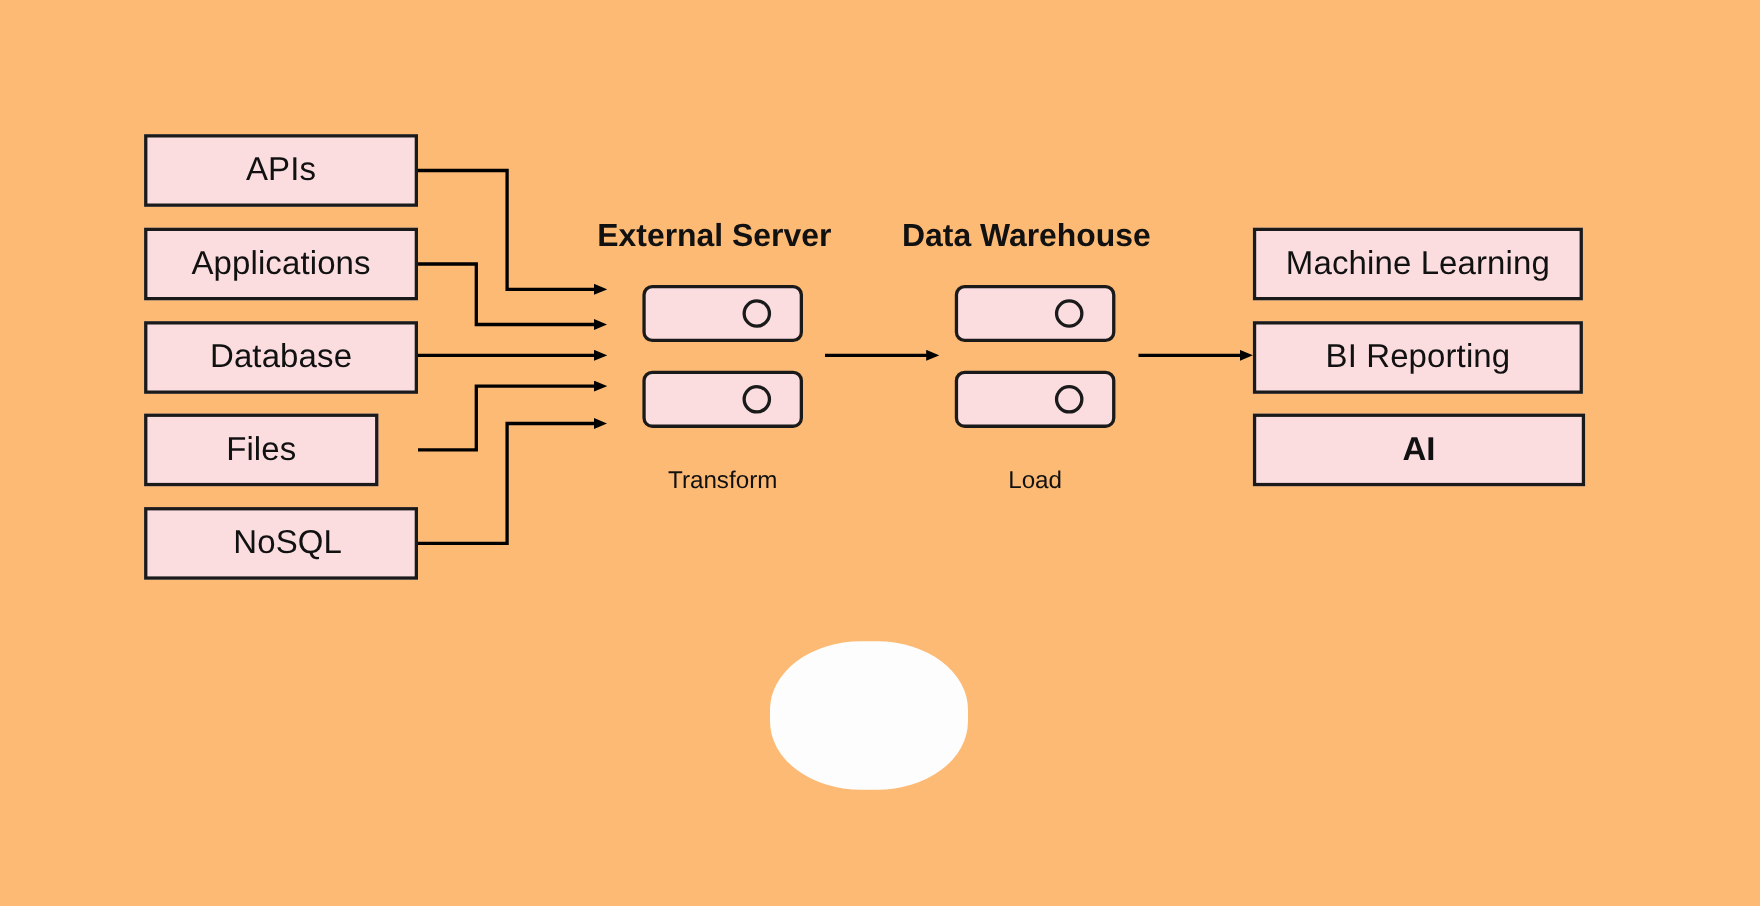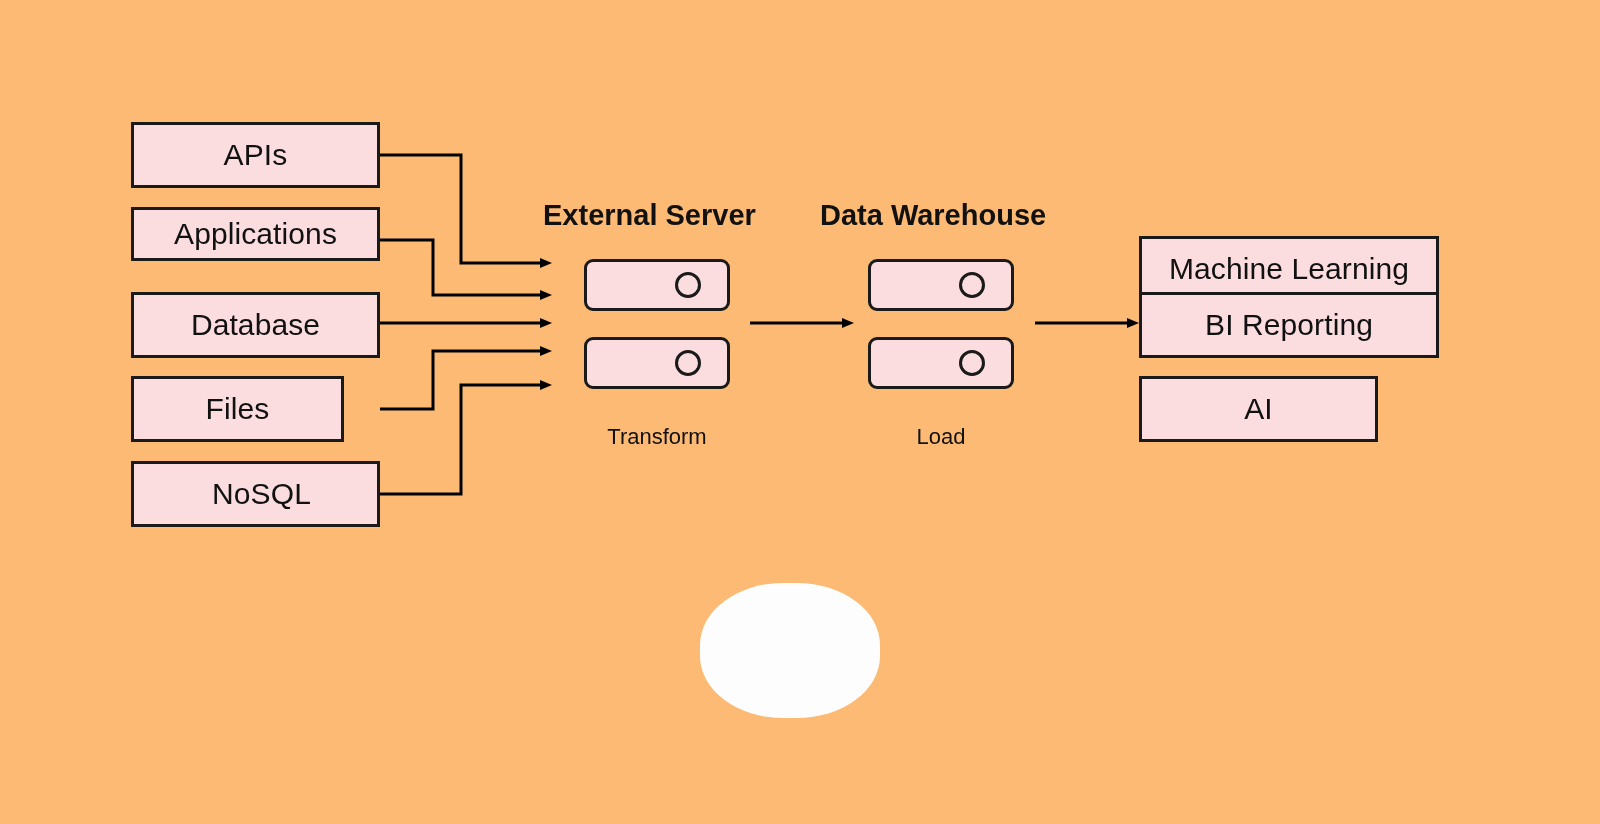--- a/index.html
+++ b/index.html
@@ -110,21 +110,21 @@
     <g id="stage-connectors">
         <path d="M 750 323 L 843 323" fill="none" stroke="#000000" stroke-width="3" stroke-linecap="butt" stroke-linejoin="miter" marker-end="url(#arrowhead)"></path>
         <path d="M 1035 323 L 1128 323" fill="none" stroke="#000000" stroke-width="3" stroke-linecap="butt" stroke-linejoin="miter" marker-end="url(#arrowhead)"></path>
       </g>
   </svg>
 
   <div id="source-nodes">
       <div class="node" style="left: 131px; top: 122px; width: 249px; height: 66px;">
         <span>APIs</span>
       </div>
-      <div class="node" style="left: 131px; top: 207px; width: 249px; height: 54px;">
+      <div class="node" style="left: 131px; top: 207px; width: 249px; height: 66px;">
         <span>Applications</span>
       </div>
       <div class="node" style="left: 131px; top: 292px; width: 249px; height: 66px;">
         <span>Database</span>
       </div>
       <div class="node" style="left: 131px; top: 376px; width: 213px; height: 66px;">
         <span>Files</span>
       </div>
       <div class="node" style="left: 131px; top: 461px; width: 249px; height: 66px; padding-left: 12px;">
         <span>NoSQL</span>
@@ -142,24 +142,24 @@
       <div class="stage-title" style="left: 820px; top: 201px;">Data Warehouse</div>
       <div class="server" style="left: 868px; top: 259px; width: 146px; height: 52px;">
         <span class="server-led"></span>
       </div>
       <div class="server" style="left: 868px; top: 337px; width: 146px; height: 52px;">
         <span class="server-led"></span>
       </div>
       <div class="stage-caption" style="left: 868px; top: 426px; width: 146px;">Load</div>
     </div>
   <div id="output-nodes">
-      <div class="node" style="left: 1139px; top: 207px; width: 300px; height: 66px; margin-top: 29px;">
+      <div class="node" style="left: 1139px; top: 207px; width: 300px; height: 66px;">
         <span>Machine Learning</span>
       </div>
       <div class="node" style="left: 1139px; top: 292px; width: 300px; height: 66px;">
         <span>BI Reporting</span>
       </div>
-      <div class="node" style="left: 1139px; top: 376px; width: 239px; height: 66px;">
+      <div class="node" style="left: 1139px; top: 376px; width: 302px; height: 66px; font-weight: bold;">
         <span>AI</span>
       </div>
     </div>
 
 </div>
 
 </body></html>

